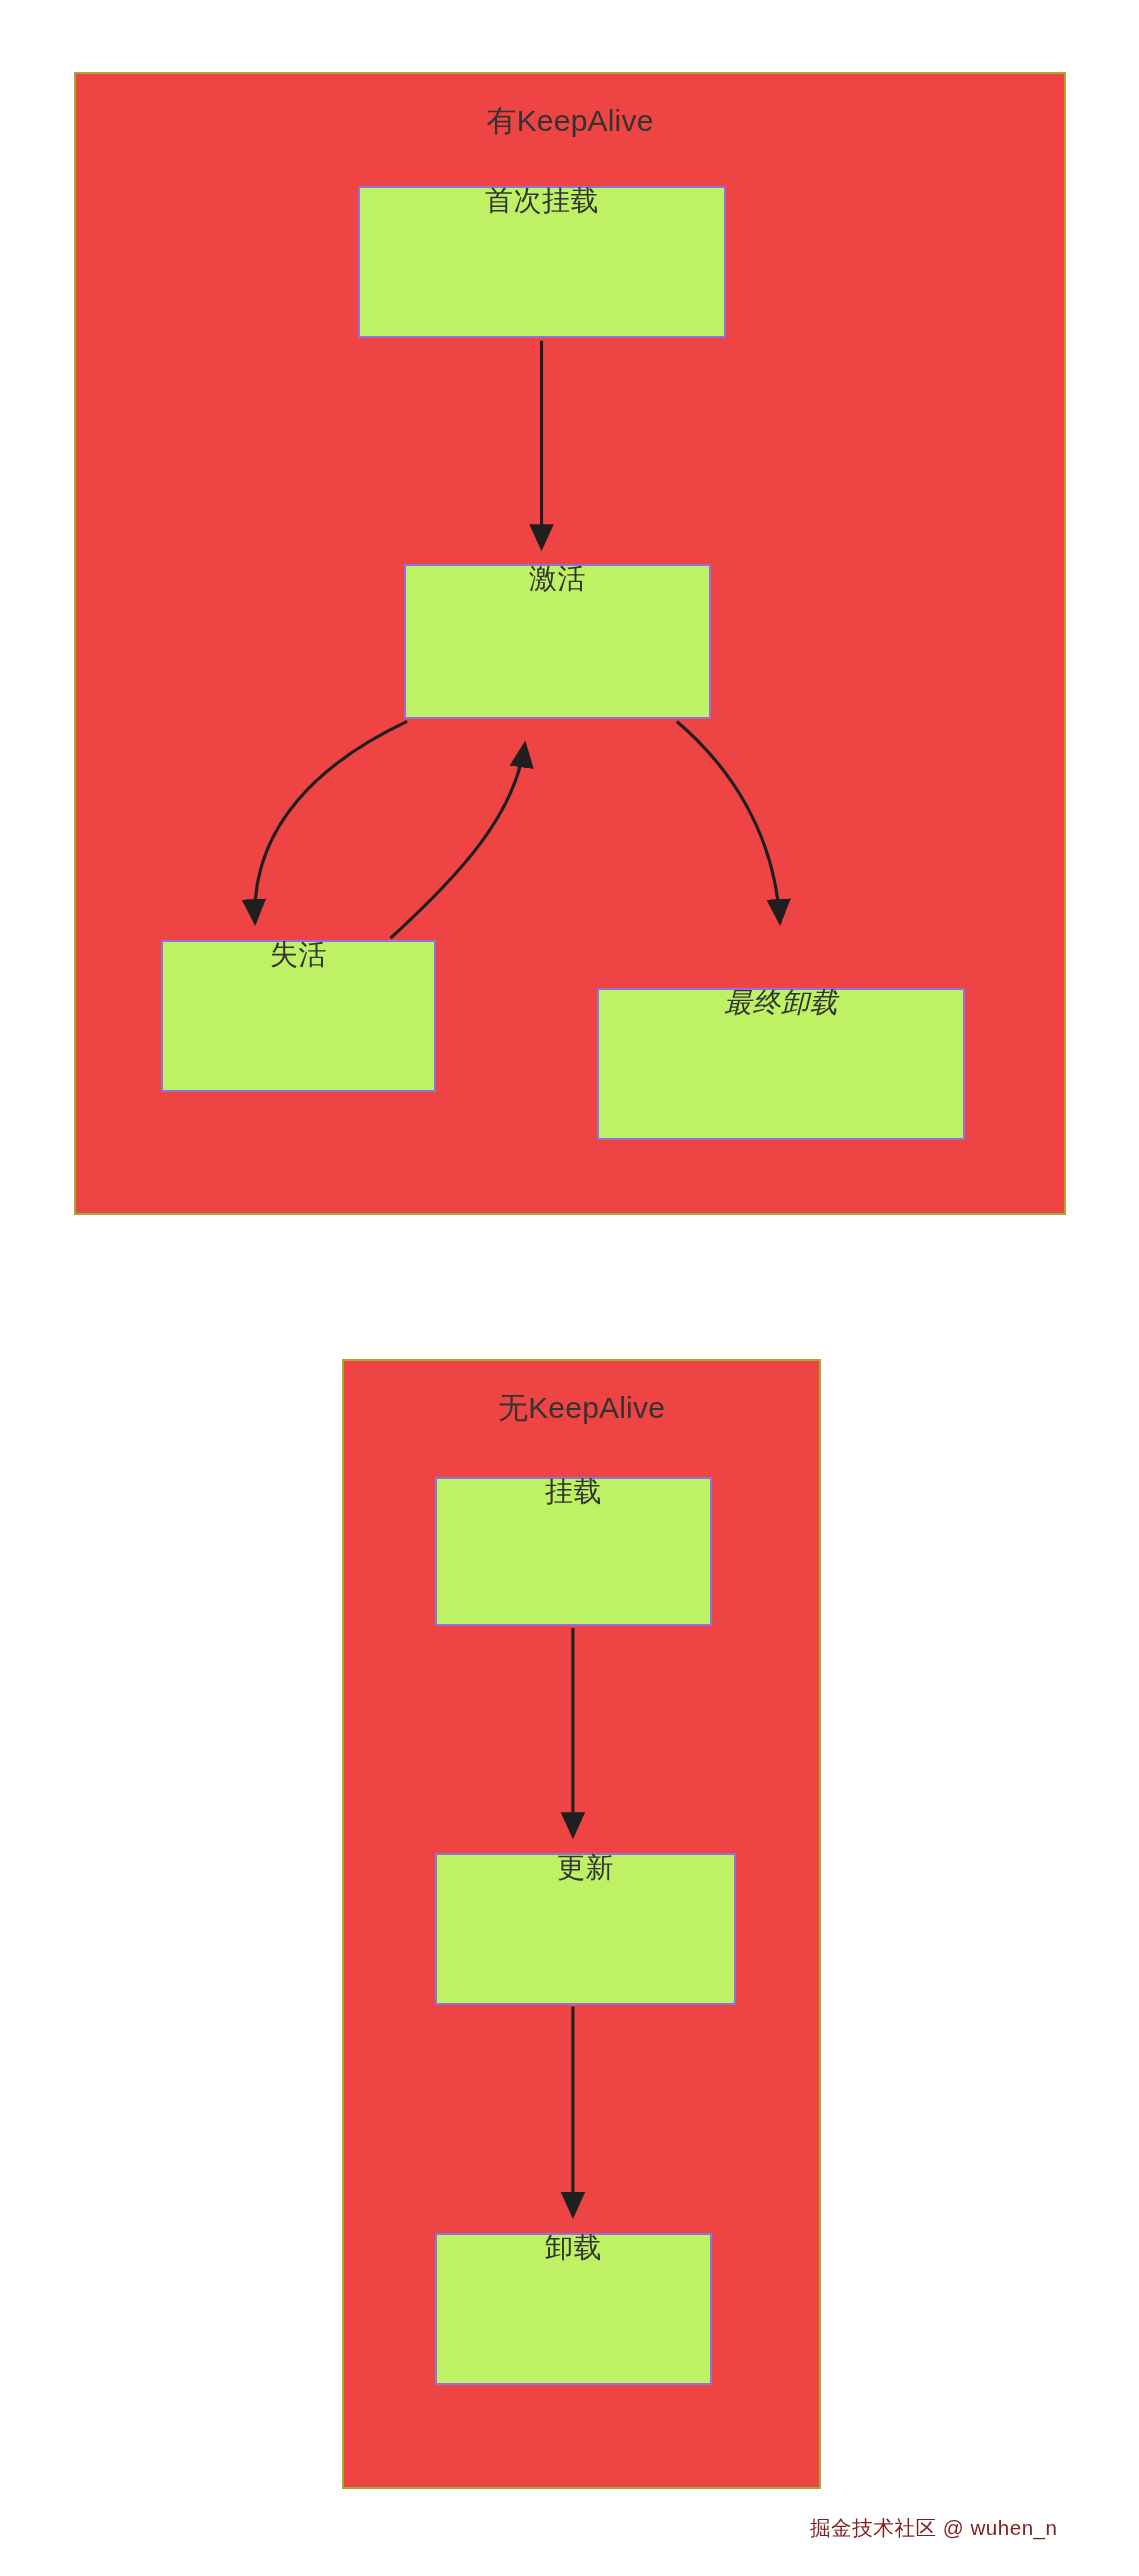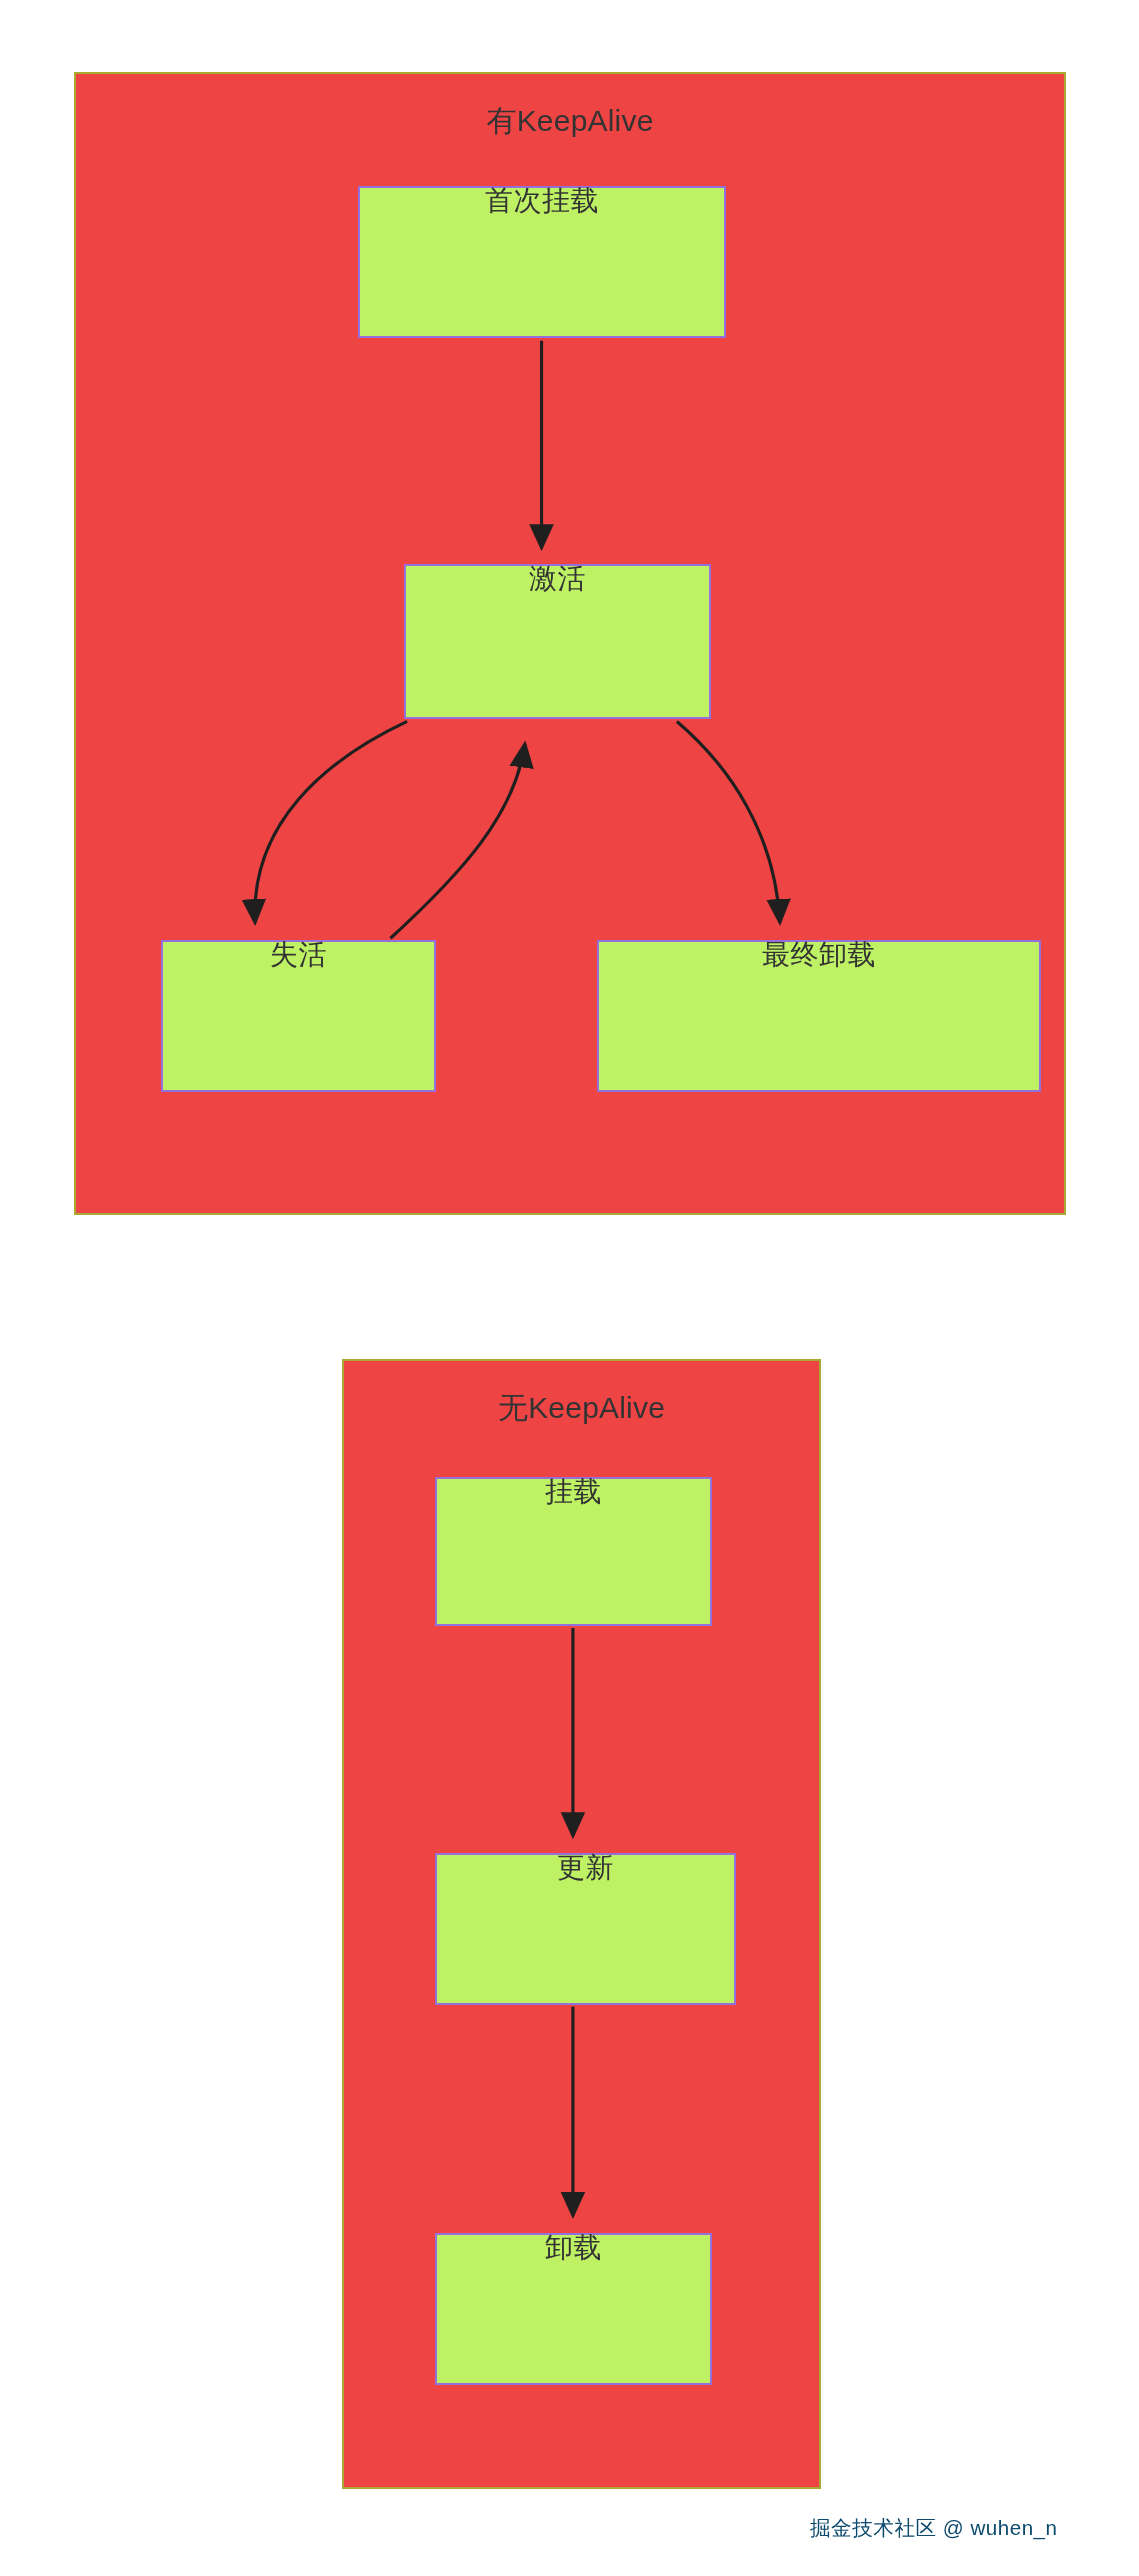--- a/index.html
+++ b/index.html
@@ -58,21 +58,21 @@
     position: absolute;
     left: 0;
     top: 0;
     width: 1139px;
     height: 2576px;
     pointer-events: none;
   }
   .watermark {
     position: absolute;
     font-size: 20.6px;
-    color: #0c4a6e;
+    color: #7f1d1d;
     white-space: nowrap;
     letter-spacing: 0.5px;
   }
 </style>
 </head>
 <body>
 
 <div id="canvas">
 
   <div class="subgraph" style="left:74px; top:72px; width:992px; height:1143px;">
@@ -84,21 +84,21 @@
   </div>
 
   <div class="node" style="left:404px; top:564px; width:307px; height:155px;">
     <span class="node-label">激活</span>
   </div>
 
   <div class="node" style="left:161px; top:940px; width:275px; height:152px;">
     <span class="node-label">失活</span>
   </div>
 
-  <div class="node" style="left:597px; top:940px; width:444px; height:152px;">
+  <div class="node" style="left:597px; top:988px; width:368px; height:152px;font-style:italic;">
     <span class="node-label">最终卸载</span>
   </div>
 
   <div class="subgraph" style="left:342px; top:1359px; width:479px; height:1130px;">
     <div class="subgraph-title" style="top:26.5px;">无KeepAlive</div>
   </div>
 
   <div class="node" style="left:435px; top:1477px; width:277px; height:149px;">
     <span class="node-label">挂载</span>
   </div>

